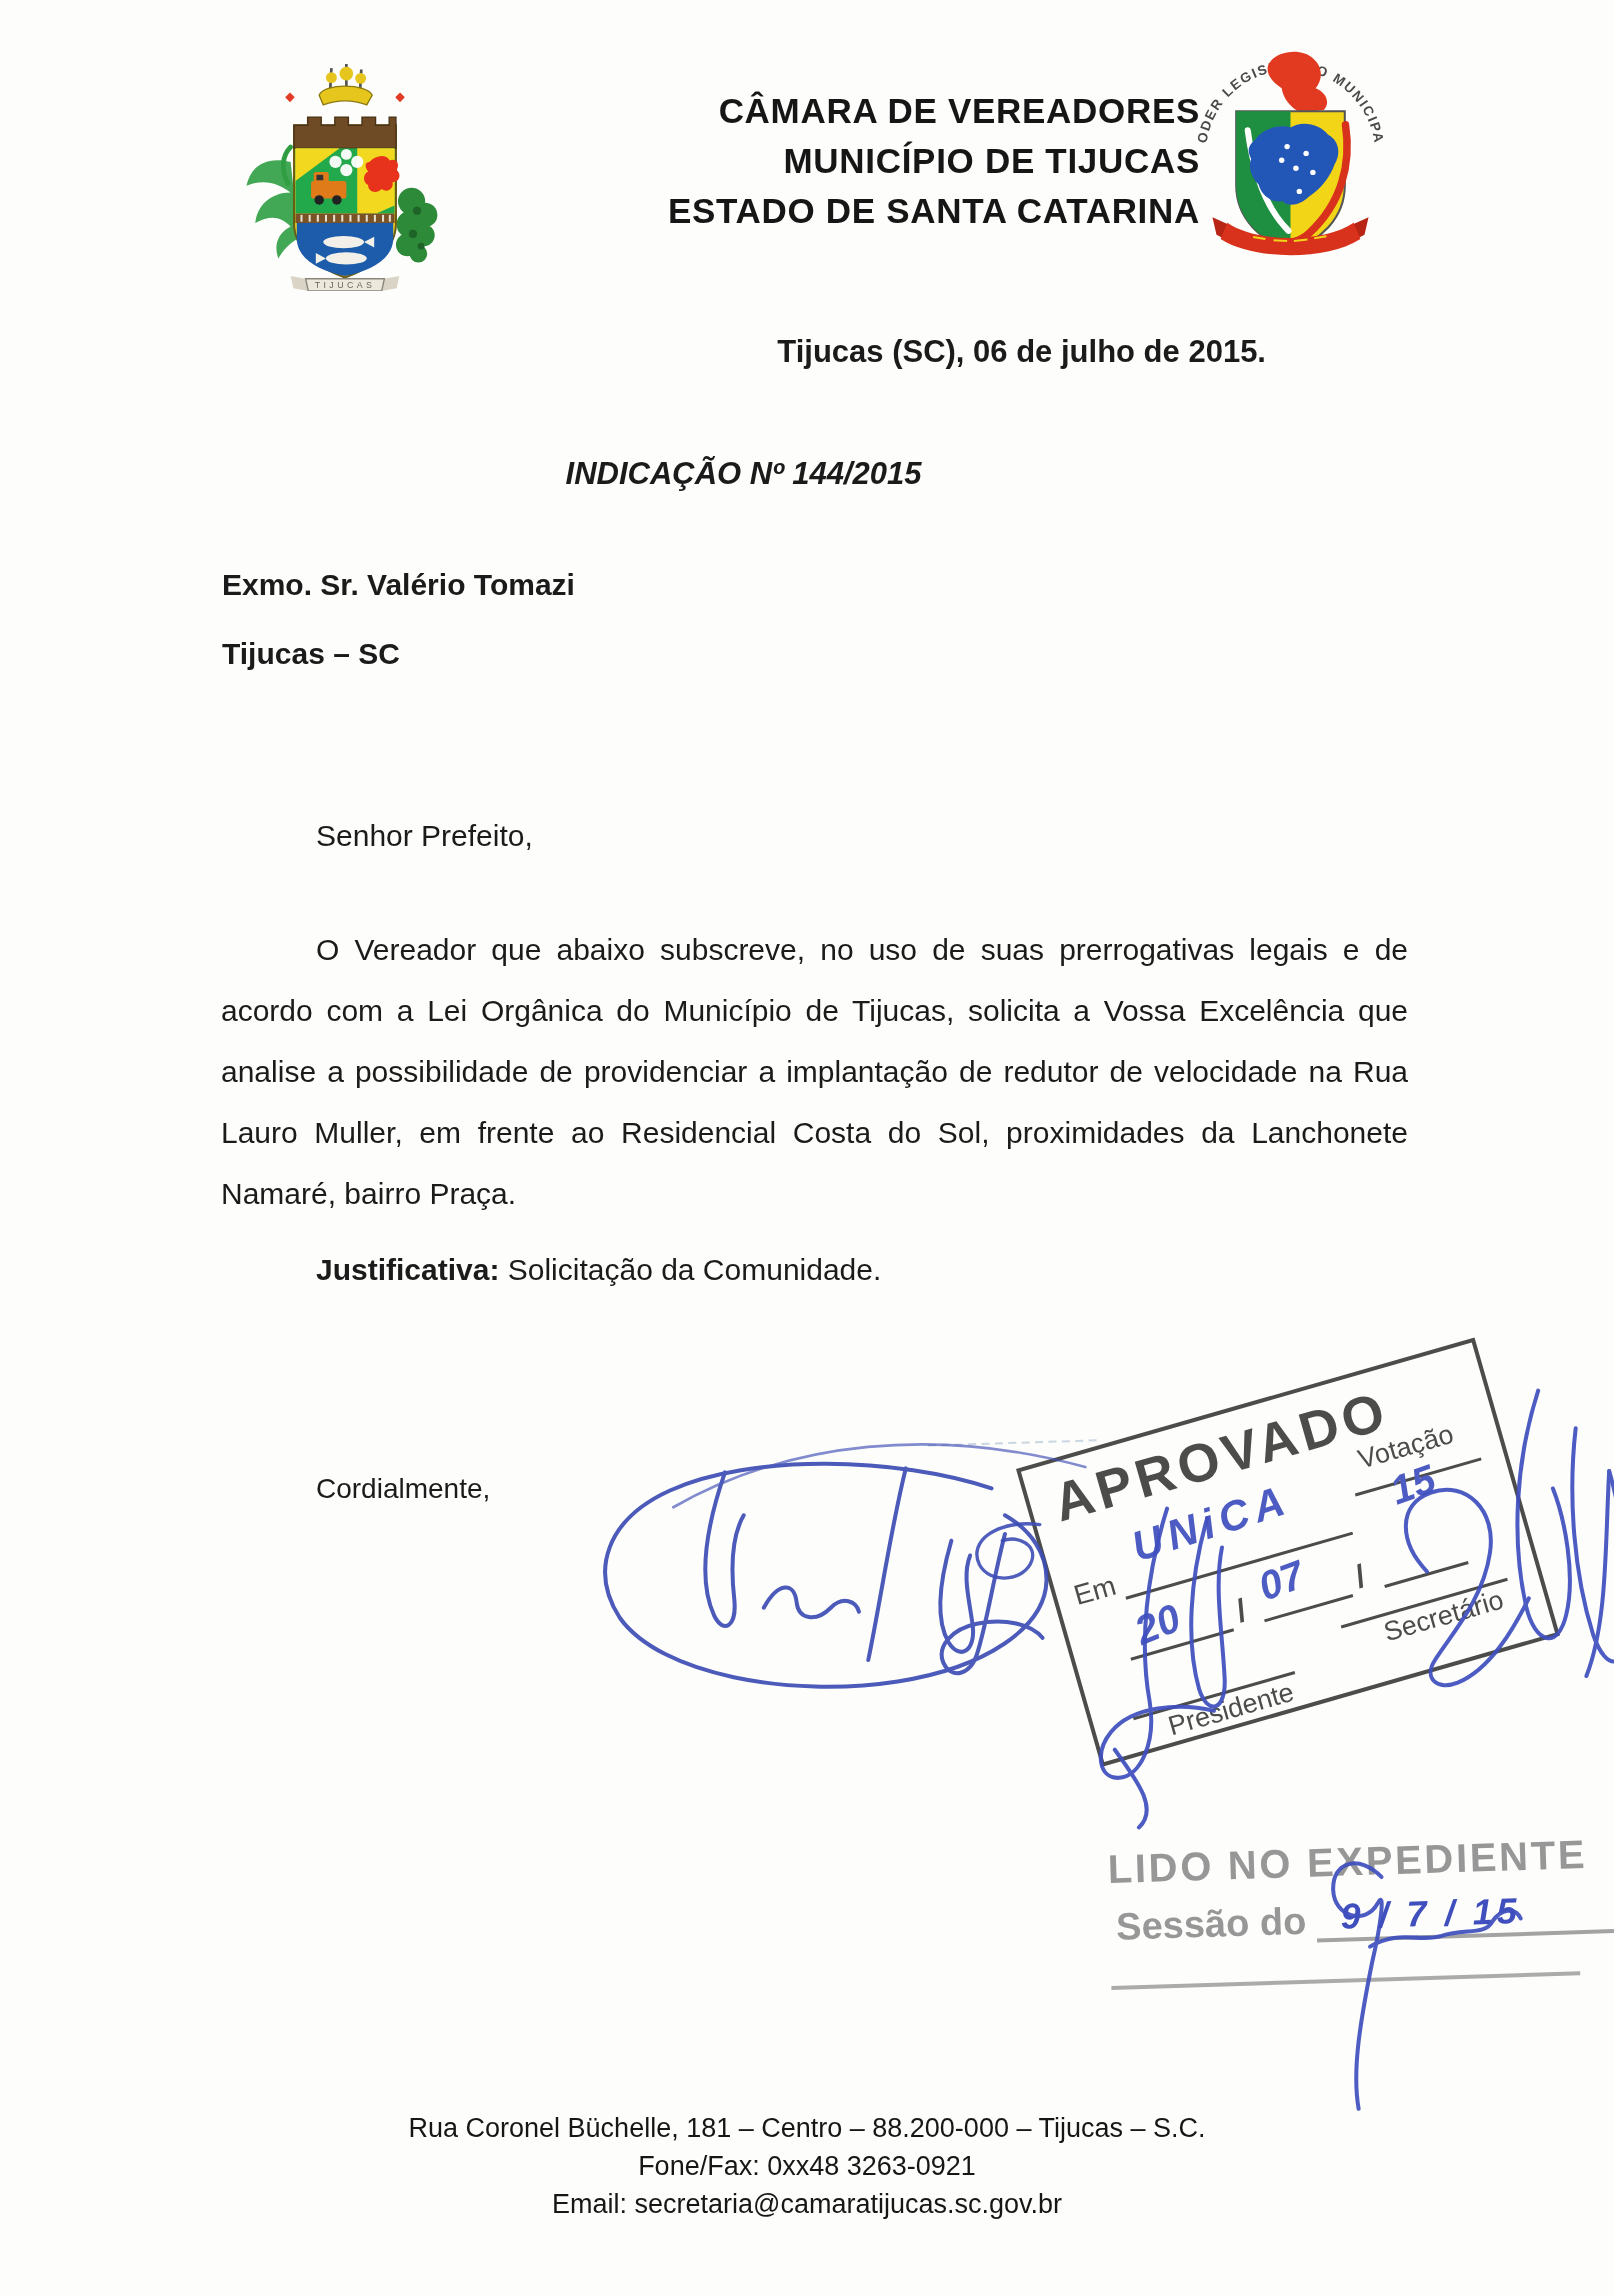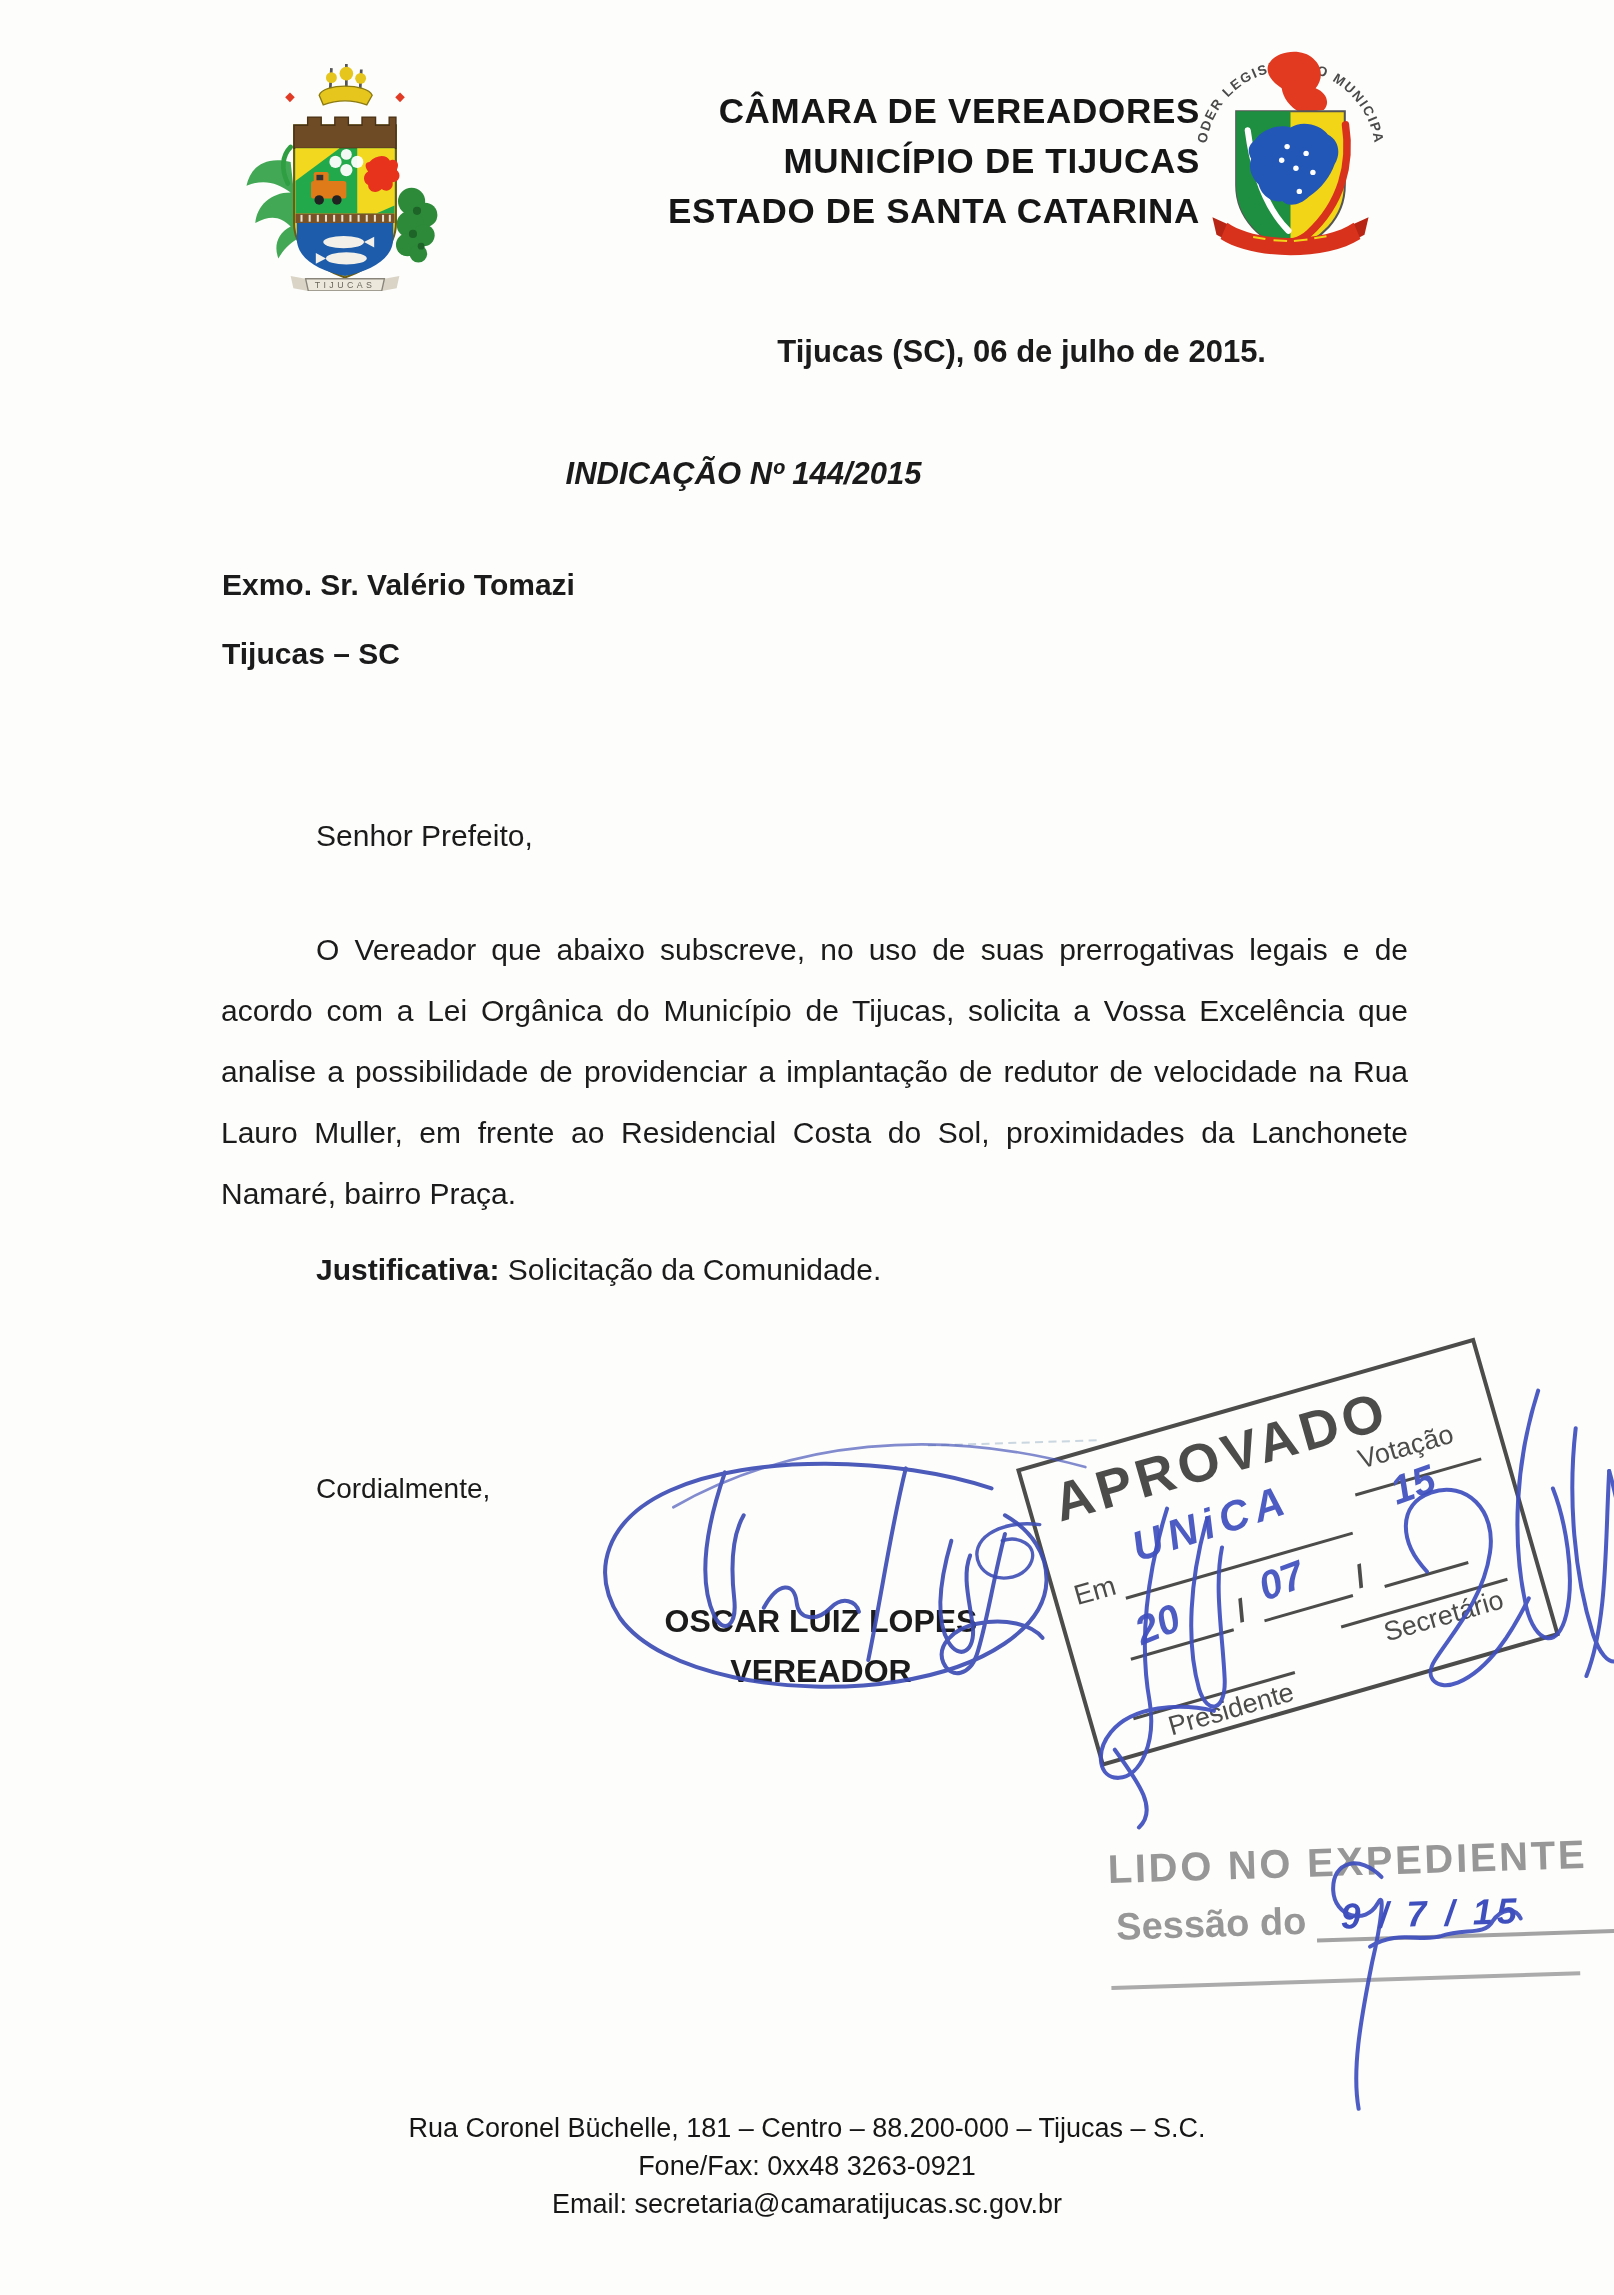--- a/index.html
+++ b/index.html
@@ -213,24 +213,20 @@
   <div class="abs salutation">Senhor Prefeito,</div>
 
   <p class="abs body-par">O Vereador que abaixo subscreve, no uso de suas prerrogativas legais e de acordo com a Lei Orgânica do Município de Tijucas, solicita a Vossa Excelência que analise a possibilidade de providenciar a implantação de redutor de velocidade na Rua Lauro Muller, em frente ao Residencial Costa do Sol, proximidades da Lanchonete Namaré, bairro Praça.</p>
 
   <div class="abs justification">
     <span class="lab">Justificativa:</span><span> Solicitação da Comunidade.</span>
   </div>
 
   <div class="abs closing">Cordialmente,</div>
 
-  <div class="abs signer">
-    <div>OSCAR LUIZ LOPES</div>
-    <div>VEREADOR</div>
-  </div>
 
   <div class="abs stamp-aprovado stamp-layer">
     <div class="in sa-title">APROVADO</div>
     <div class="in sa-votacao">Votação</div>
     <div class="in sa-line" style="top:113px;left:315px;width:131px;"></div>
     <div class="in sa-em">Em</div>
     <div class="in sa-line" style="top:149px;left:66px;width:236px;"></div>
 
     <div class="in sa-line" style="top:209px;left:54px;width:107px;"></div>
     <div class="in sa-sep" style="top:176px;left:169px;">/</div>

